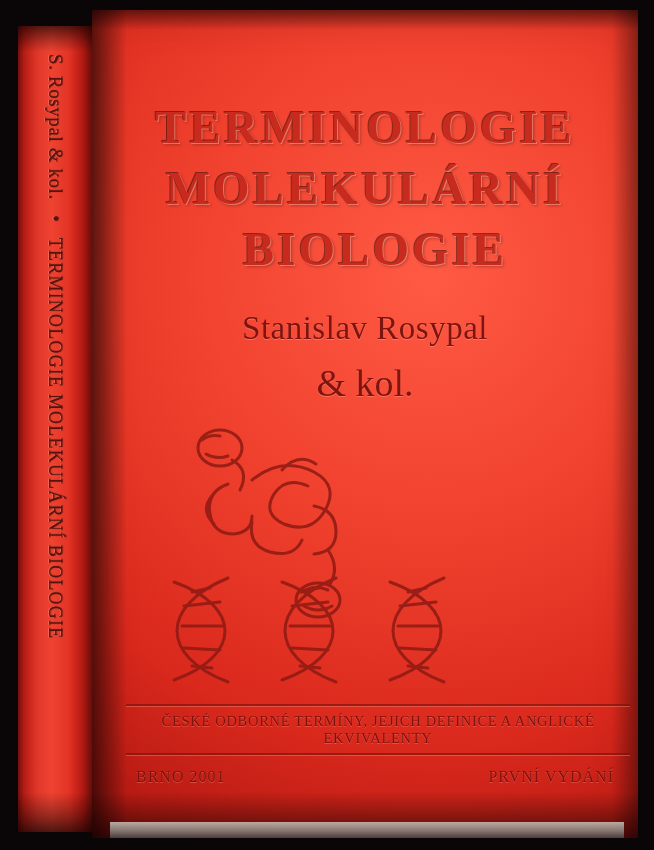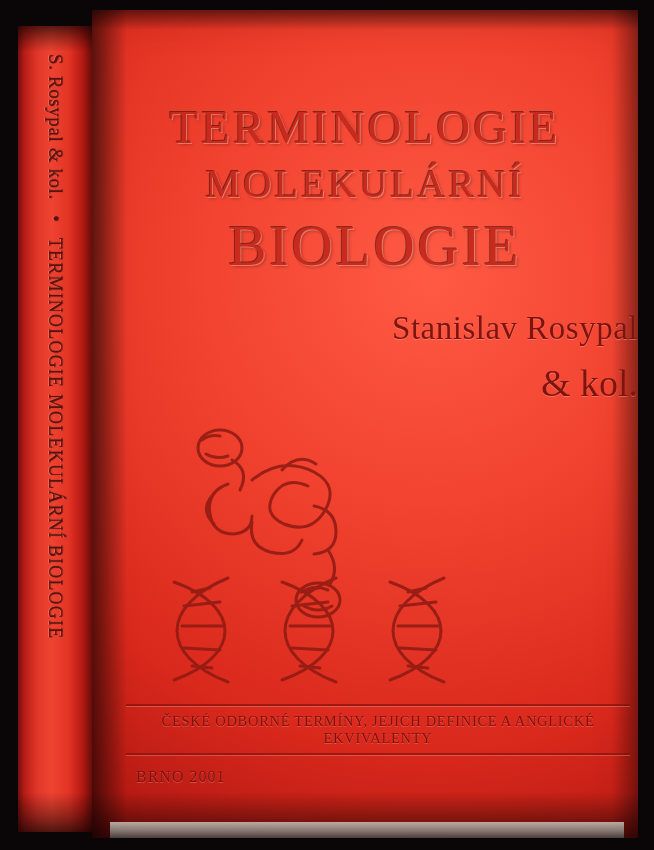--- a/index.html
+++ b/index.html
@@ -119,40 +119,40 @@
   
   .title-block {
     position: absolute;
     left: 0;
     top: 92px;
     width: 100%;
     text-align: center;
   }
   .title-line {
     font-family: "Liberation Serif", serif;
-    font-weight: normal;
+    font-weight: bold;
     text-transform: uppercase;
     color: #c92a1e;
     letter-spacing: 3px;
     line-height: 1.08;
     text-shadow:
       -1px -1px 0 rgba(0,0,0,0.45),
        1px  1px 0 rgba(255,170,150,0.55),
        2px  2px 3px rgba(0,0,0,0.25);
   }
   .t1 { font-size: 47px; }
-  .t2 { font-size: 39px; margin-top: 10px; }
-  .t3 { font-size: 57px; margin-top: 10px; padding-left: 20px; }
+  .t2 { font-size: 47px; margin-top: 10px; }
+  .t3 { font-size: 47px; margin-top: 10px; padding-left: 20px; }
 
   .author-block {
     position: absolute;
     left: 0;
     top: 300px;
     width: 100%;
-    text-align: right;
+    text-align: center;
     color: #7d1410;
   }
   .author-name {
     font-family: "Liberation Serif", serif;
     font-size: 33px;
     letter-spacing: 0.5px;
     text-shadow: 0 1px 0 rgba(255,170,150,0.4);
   }
   .author-etc {
     font-family: "Liberation Serif", serif;
@@ -292,20 +292,21 @@
       </div>
 
       <div class="strip">
         <div class="strip-rule-top"></div>
         <div class="strip-text">ČESKÉ ODBORNÉ TERMÍNY, JEJICH DEFINICE A ANGLICKÉ EKVIVALENTY</div>
         <div class="strip-rule-bottom"></div>
       </div>
 
       <div class="footer-row">
         <div class="footer-left">BRNO 2001</div>
+        <div class="footer-right">PRVNÍ VYDÁNÍ</div>
       </div>
 
       <div class="cover-bottom-shade"></div>
     </div>
 
     <div class="bottom-pages"></div>
   </div>
 
 </div>
 

